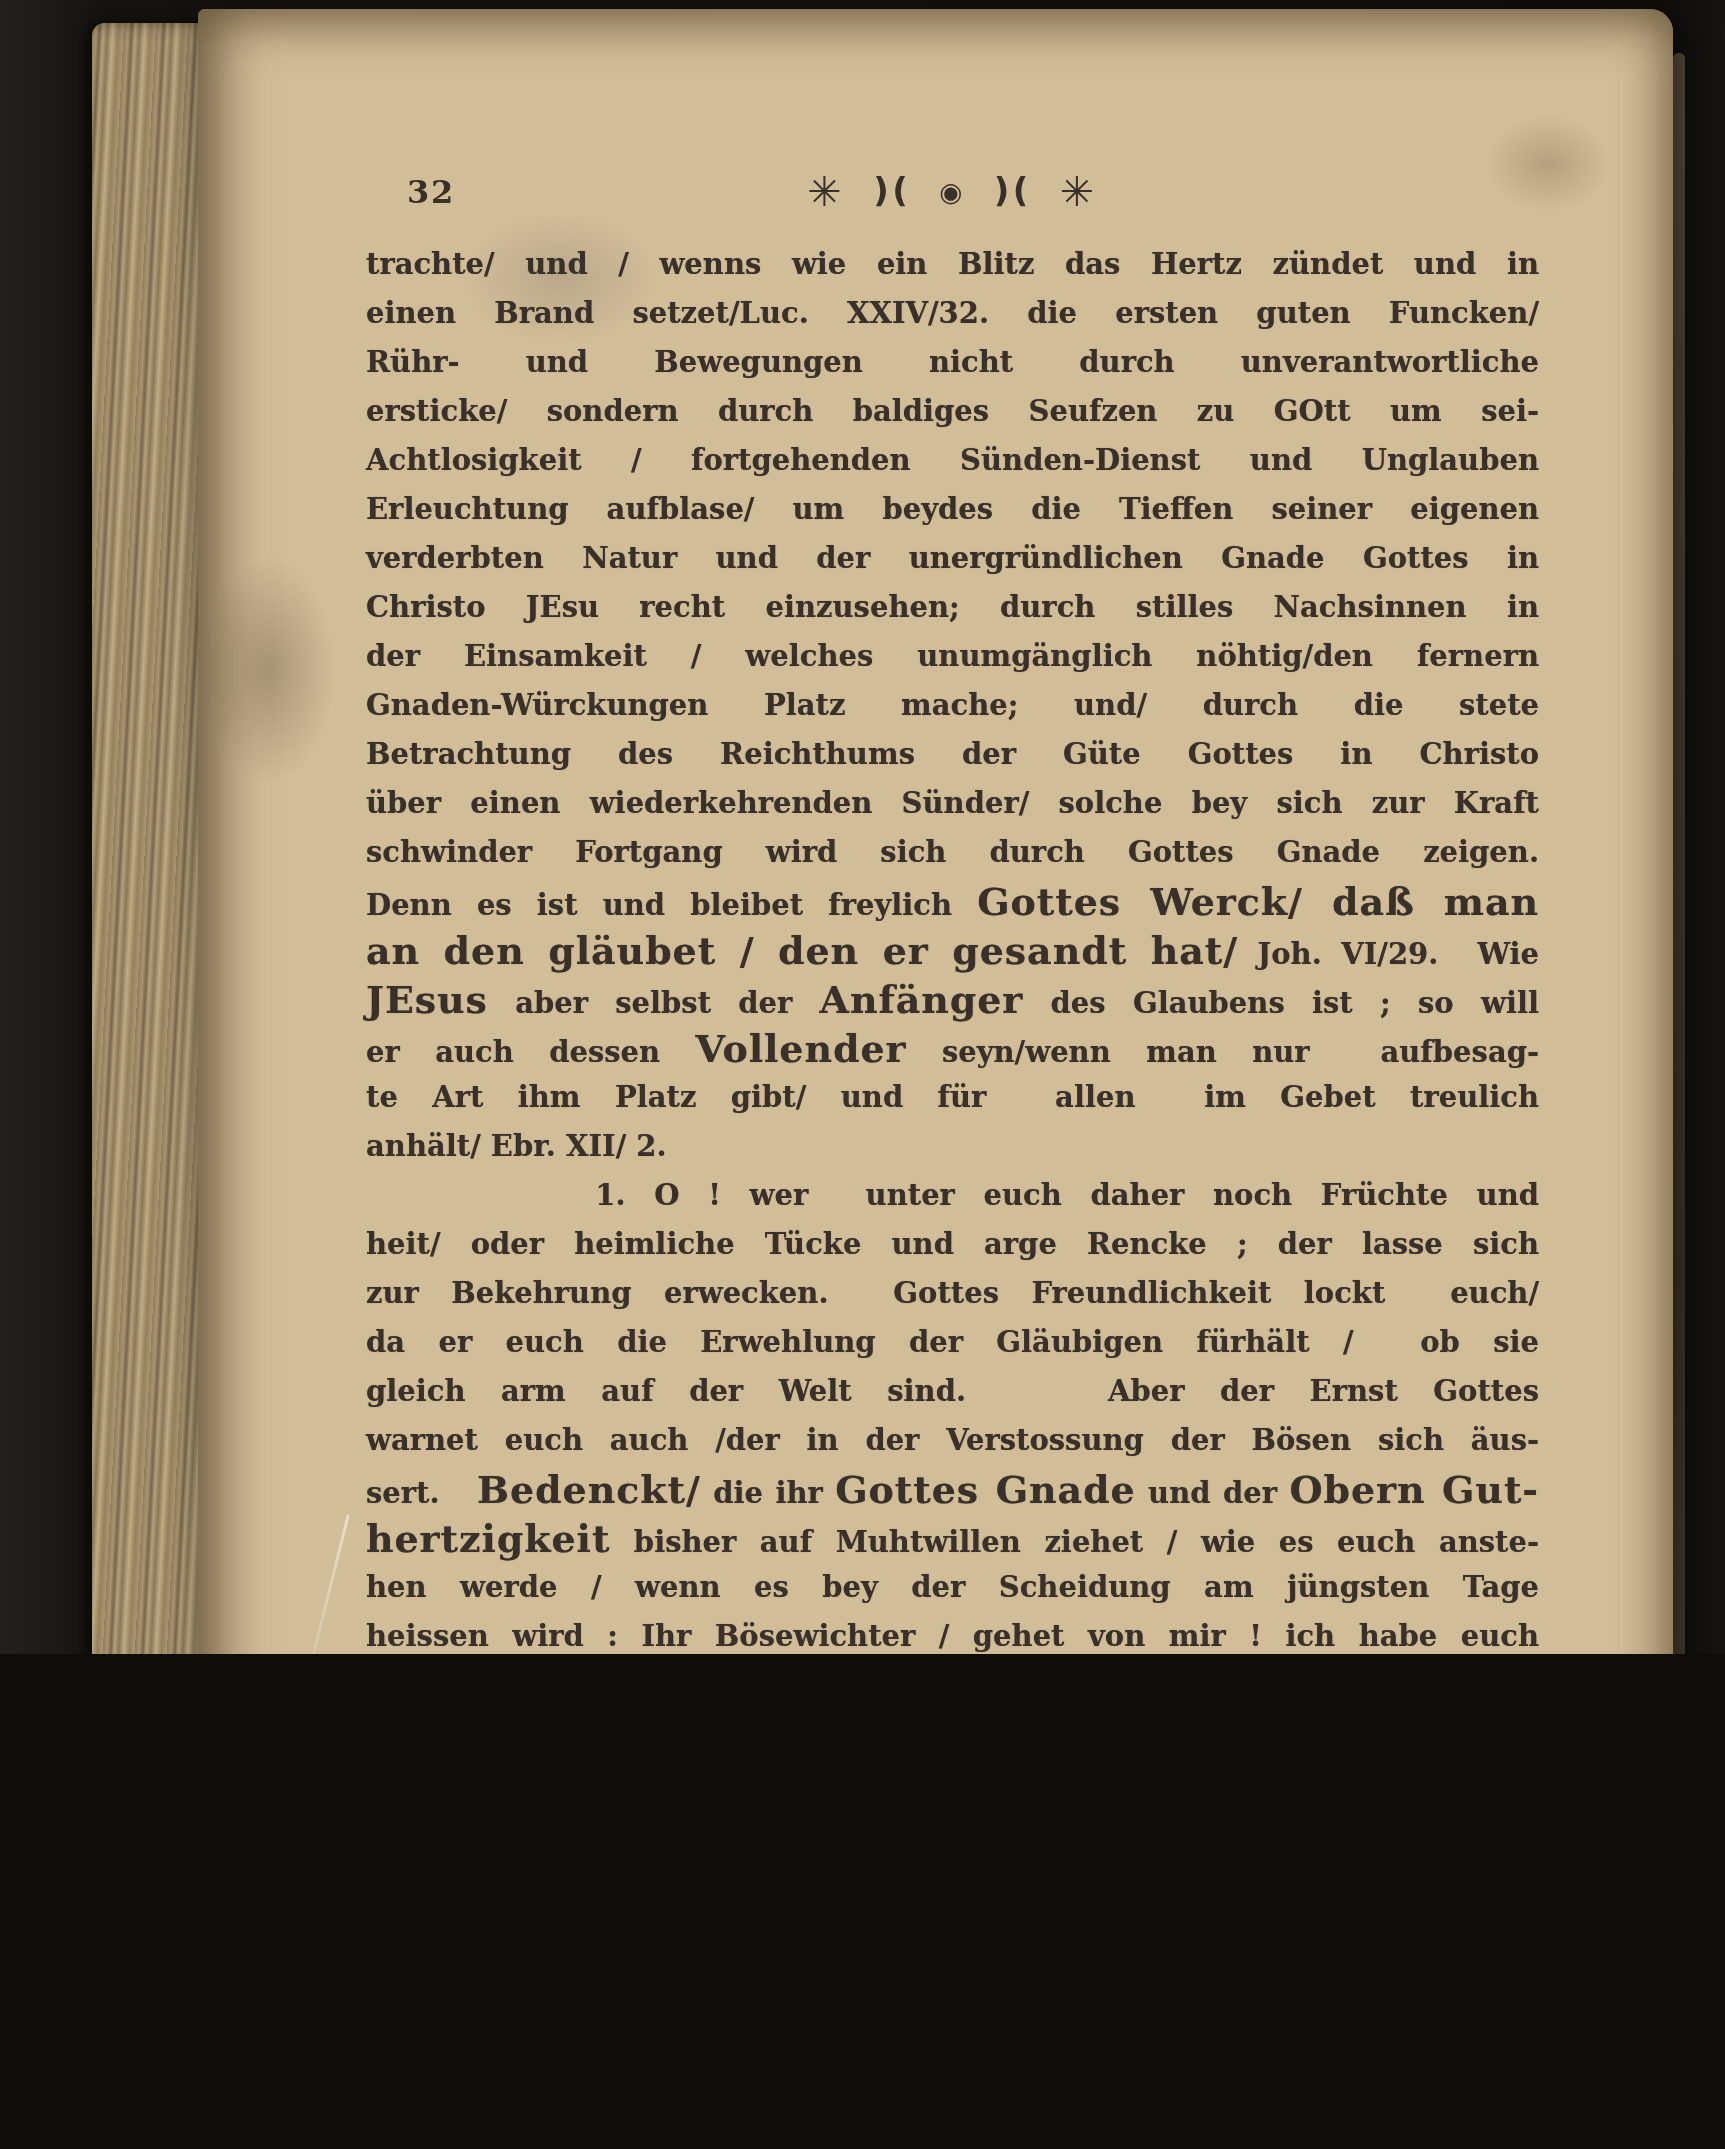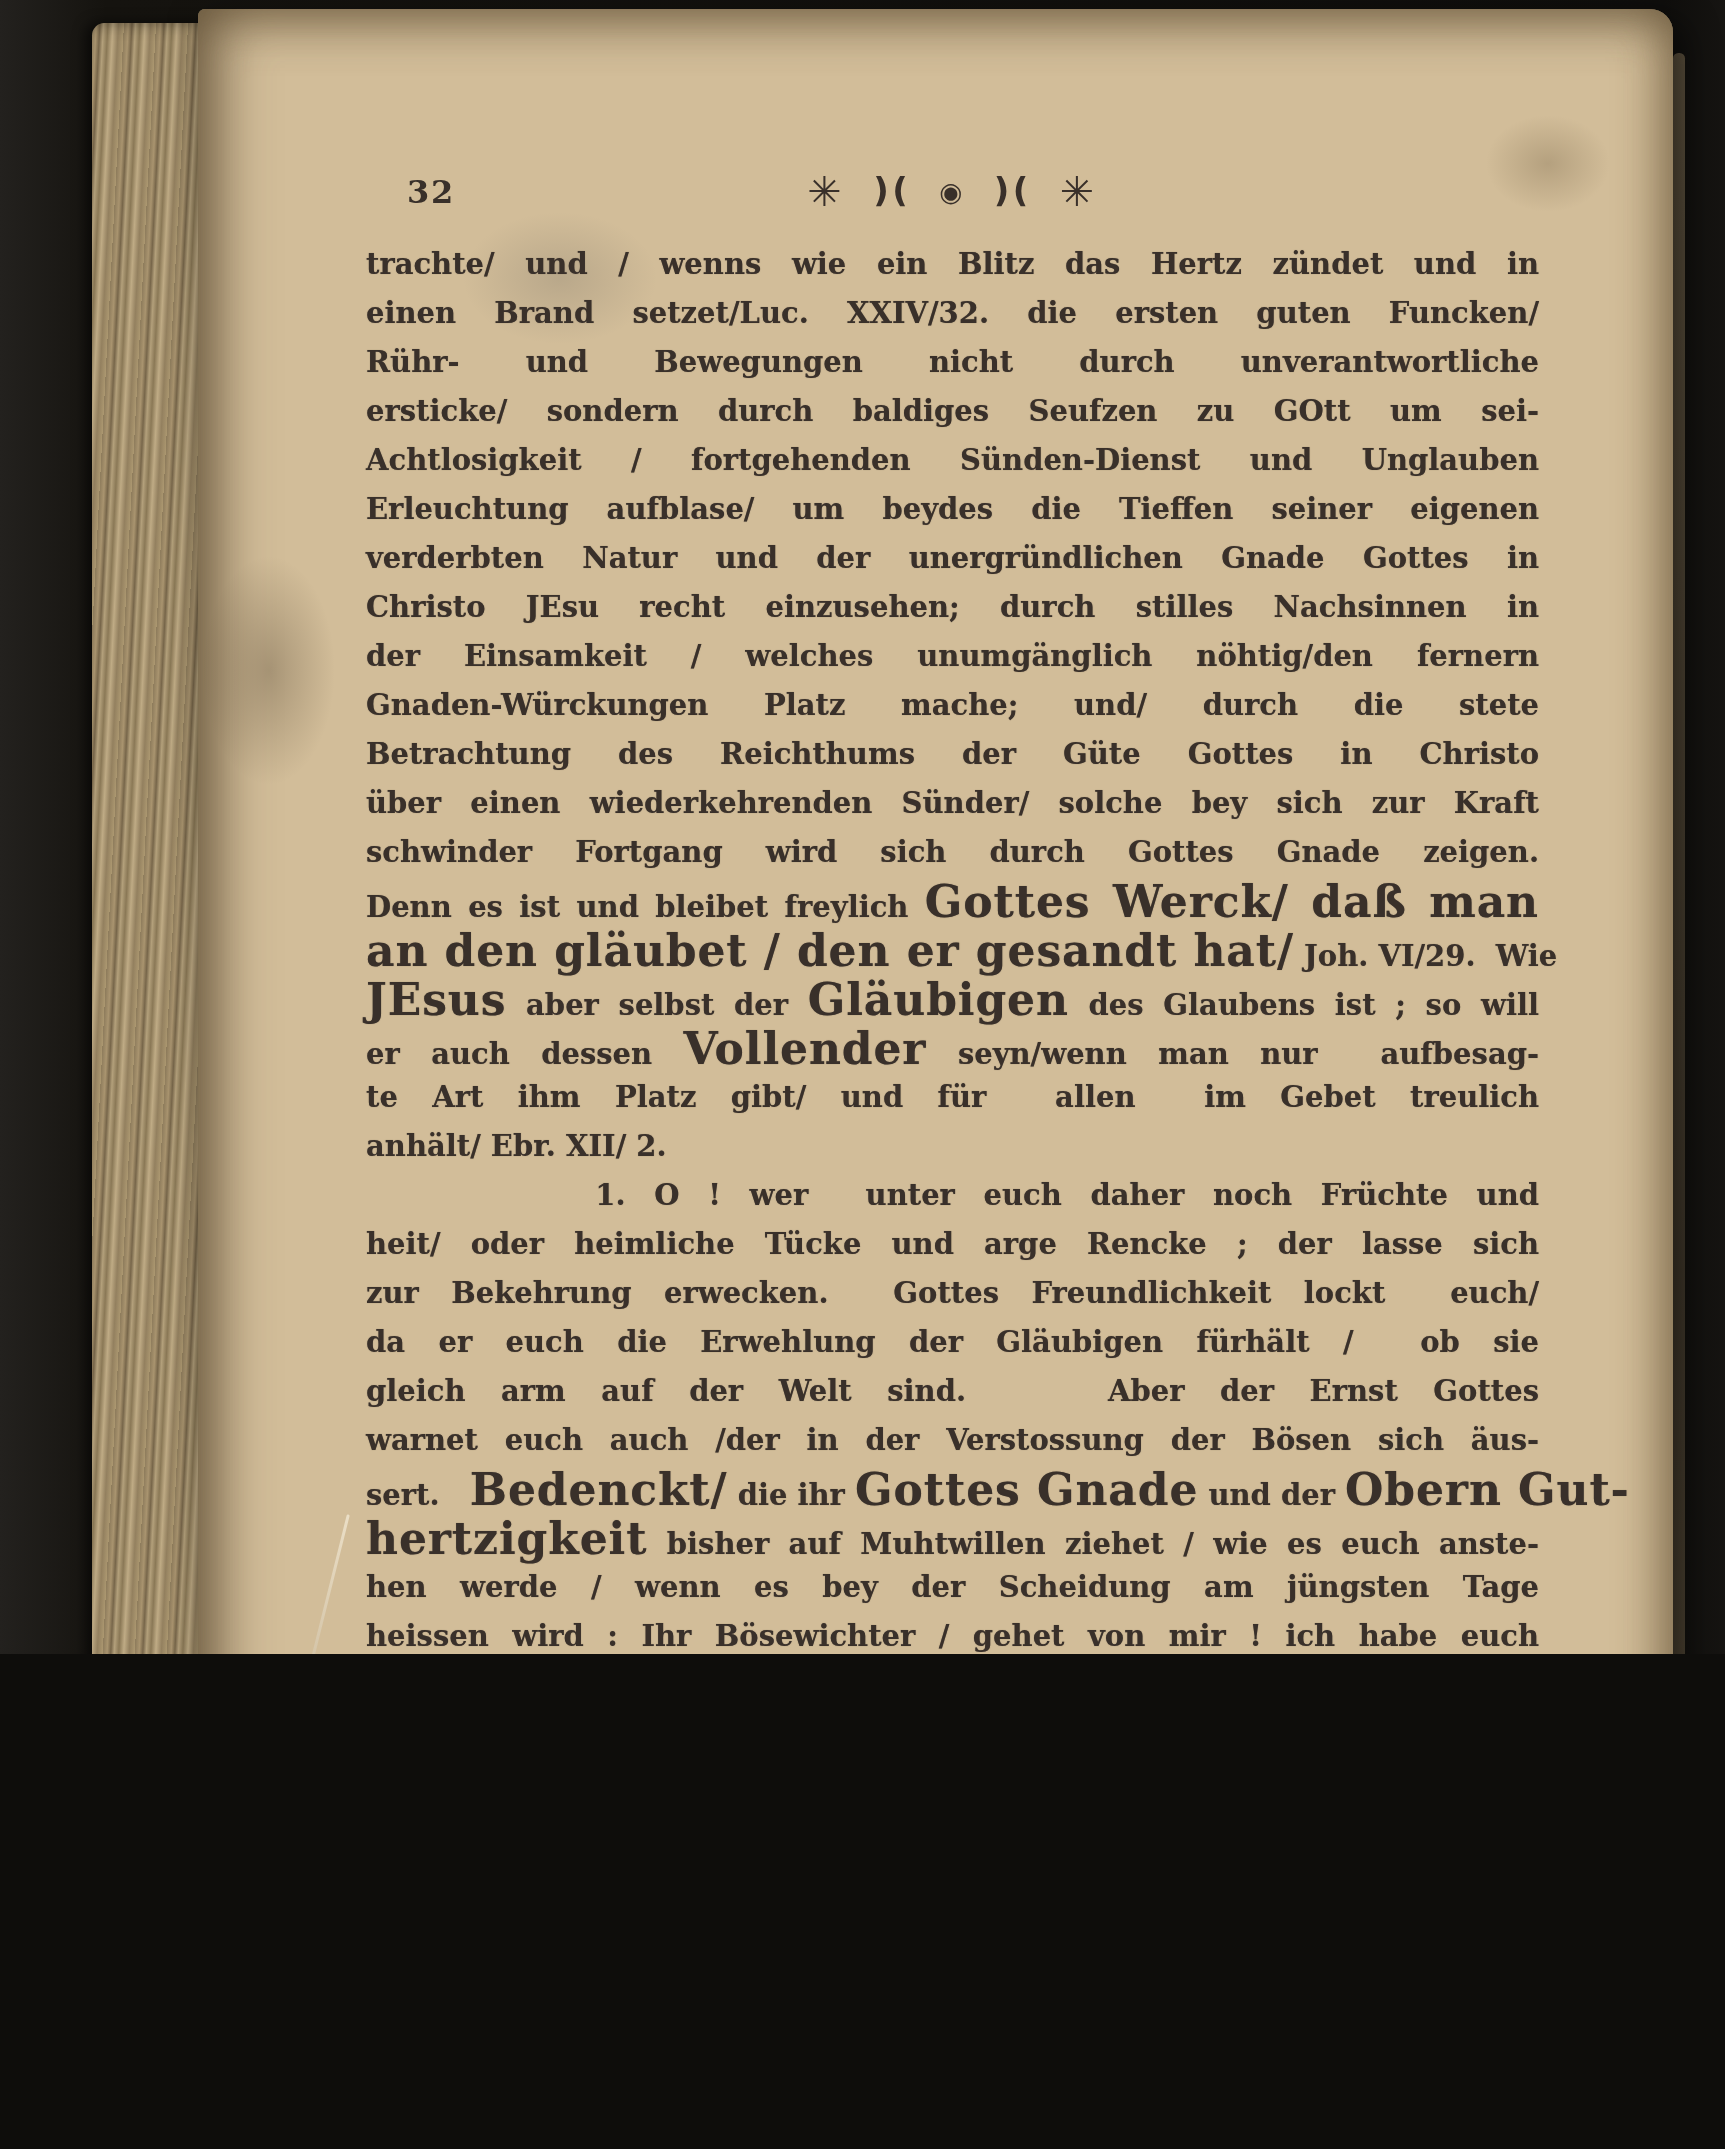--- a/index.html
+++ b/index.html
@@ -57,21 +57,21 @@
             font-family:"DejaVu Sans","Liberation Sans",sans-serif;}
   .ornament .ros{font-size:41px;vertical-align:-3.5px;}
   .ornament .par{font-size:34px;padding:0 14px;}
   .ornament .dot{font-size:26.5px;vertical-align:1.8px;}
   
   .line{white-space:pre;font-size:29px;font-weight:bold;line-height:49px;height:49px;
         width:100%;text-align:justify;text-align-last:justify;
         text-shadow:0 0 0.9px rgba(57,48,42,.55);}
   .line.short{text-align-last:left;}
   .line.gap{}
-  .emph{font-size:44px;letter-spacing:0.9px;}
+  .emph{font-size:38px;letter-spacing:0.9px;}
   .catchword{margin-top:12.4px;text-align:right;padding-right:48px;
              font-size:32px;font-weight:bold;text-shadow:0 0 0.9px rgba(57,48,42,.55);}
 </style>
 </head>
 <body>
 
 <div id="scan">
   <div class="stack"></div>
   <div class="right-sliver"></div>
 
@@ -103,21 +103,21 @@
           <div class="line"><span>Erleuchtung aufblase/ um beydes die Tieffen seiner eigenen</span></div>
           <div class="line"><span>verderbten Natur und der unergründlichen Gnade Gottes in</span></div>
           <div class="line"><span>Christo JEsu recht einzusehen; durch stilles Nachsinnen in</span></div>
           <div class="line"><span>der Einsamkeit / welches unumgänglich nöhtig/den fernern</span></div>
           <div class="line"><span>Gnaden-Würckungen Platz mache; und/ durch die stete</span></div>
           <div class="line"><span>Betrachtung des Reichthums der Güte Gottes in Christo</span></div>
           <div class="line"><span>über einen wiederkehrenden Sünder/ solche bey sich zur Kraft</span></div>
           <div class="line"><span>schwinder Fortgang wird sich durch Gottes Gnade zeigen.</span></div>
           <div class="line"><span>Denn es ist und bleibet freylich </span><span class="emph">Gottes Werck/ daß man</span></div>
           <div class="line"><span class="emph">an den gläubet / den er gesandt hat/</span><span> Joh. VI/29.  Wie</span></div>
-          <div class="line"><span class="emph">JEsus</span><span> aber selbst der </span><span class="emph">Gläubigen</span><span> des Glaubens ist ; so will</span></div>
+          <div class="line"><span class="emph">JEsus</span><span> aber selbst der </span><span class="emph">Anfänger</span><span> des Glaubens ist ; so will</span></div>
           <div class="line"><span>er auch dessen </span><span class="emph">Vollender</span><span> seyn/wenn man nur  aufbesag-</span></div>
           <div class="line"><span>te Art ihm Platz gibt/ und für  allen  im Gebet treulich</span></div>
           <div class="line short"><span>anhält/ Ebr. XII/ 2.</span></div>
           <div class="line gap"><span>        1. O ! wer  unter euch daher noch Früchte und</span></div>
           <div class="line"><span>heit/ oder heimliche Tücke und arge Rencke ; der lasse sich</span></div>
           <div class="line"><span>zur Bekehrung erwecken.  Gottes Freundlichkeit lockt  euch/</span></div>
           <div class="line"><span>da er euch die Erwehlung der Gläubigen fürhält /  ob sie</span></div>
           <div class="line"><span>gleich arm auf der Welt sind.    Aber der Ernst Gottes</span></div>
           <div class="line"><span>warnet euch auch /der in der Verstossung der Bösen sich äus-</span></div>
           <div class="line"><span>sert.   </span><span class="emph">Bedenckt/</span><span> die ihr </span><span class="emph">Gottes Gnade</span><span> und der </span><span class="emph">Obern Gut-</span></div>

